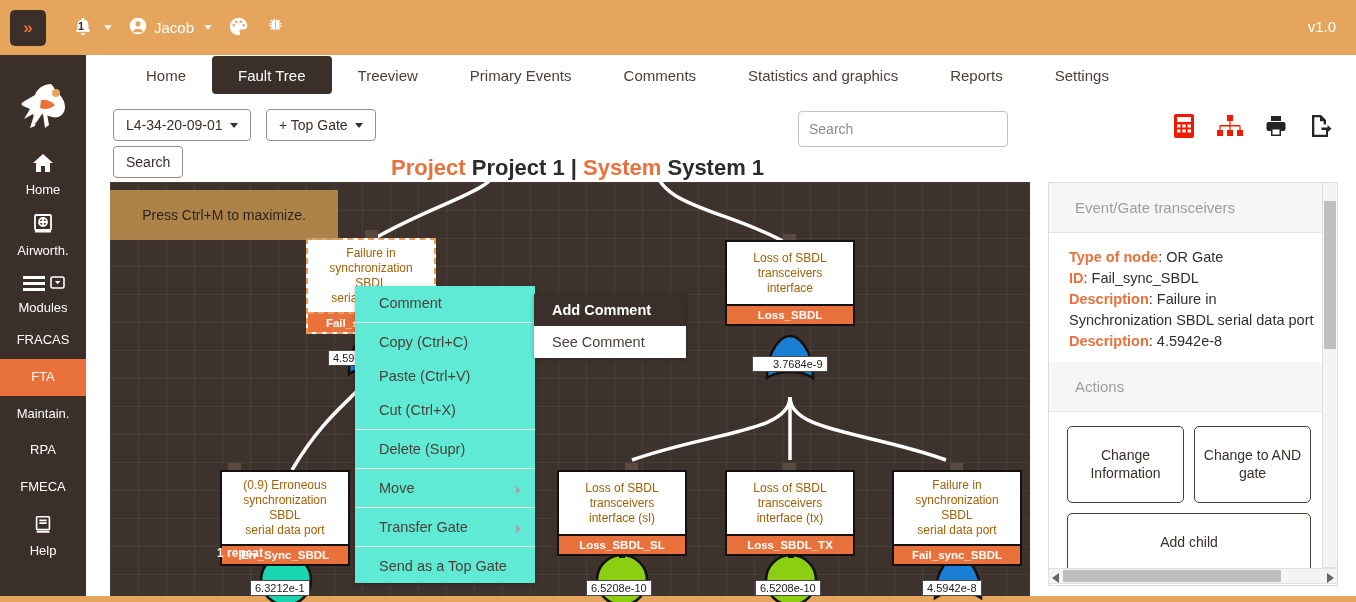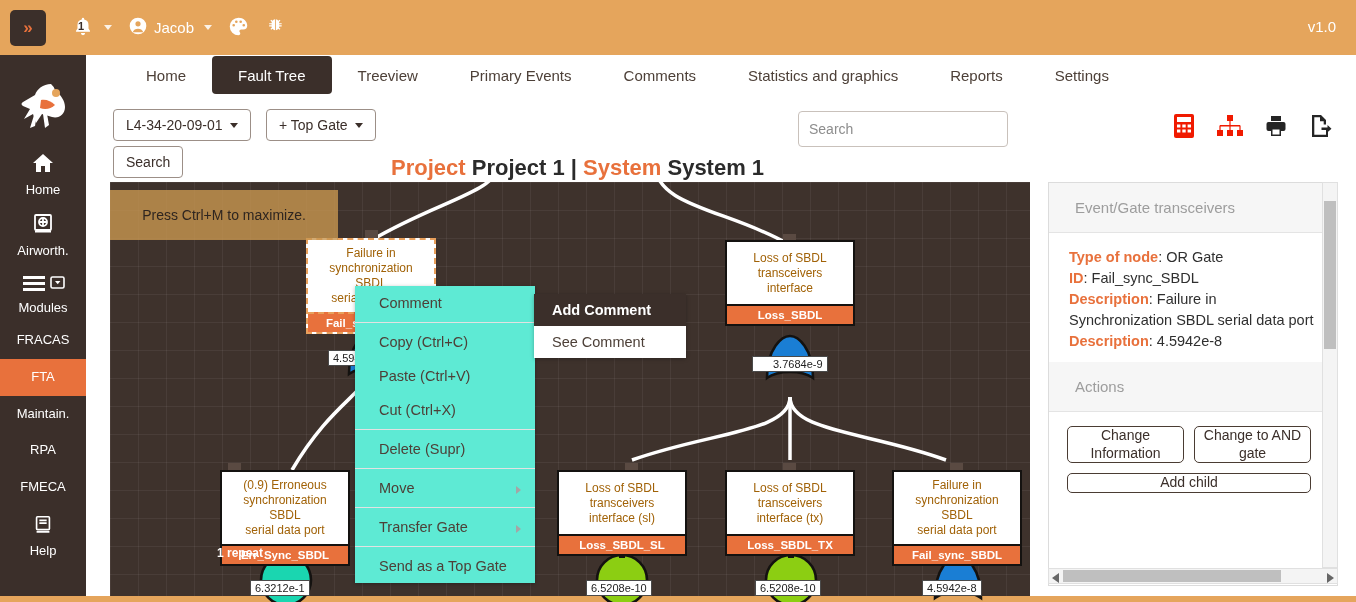--- a/index.html
+++ b/index.html
@@ -162,21 +162,21 @@
   }
   .panel-head {
     background:#f6f6f6; color:#9d9d9d; font-size:15px;
     padding:16px 26px; border-bottom:1px solid #e4e4e4;
   }
   .panel-body { padding:14px 20px 10px; font-size:14.5px; line-height:1.45; color:#2f2f2f; }
   .panel-body b { color:#e8713c; }
   .actions { padding:14px 18px; display:flex; flex-wrap:wrap; gap:10px; }
   .act-btn {
     border:1px solid #4a3c33; border-radius:5px; background:#fff;
-    font-size:14px; color:#3b2f2a; padding:0 6px; text-align:center;
+    font-size:14px; color:#3b2f2a; padding:20px 6px; text-align:center;
     cursor:pointer; line-height:1.25;
     font-family:"Liberation Sans", sans-serif;
   }
   .act-half { width:117px; }
   .act-full { width:244px; }
   #vscroll {
     position:absolute; left:1322px; top:182px; width:16px; height:386px;
     background:#f4f4f4; border:1px solid #e0e0e0; z-index:20;
   }
   #vscroll .thumb { position:absolute; left:1px; top:18px; width:12px; height:148px; background:#bfbfbf; }

